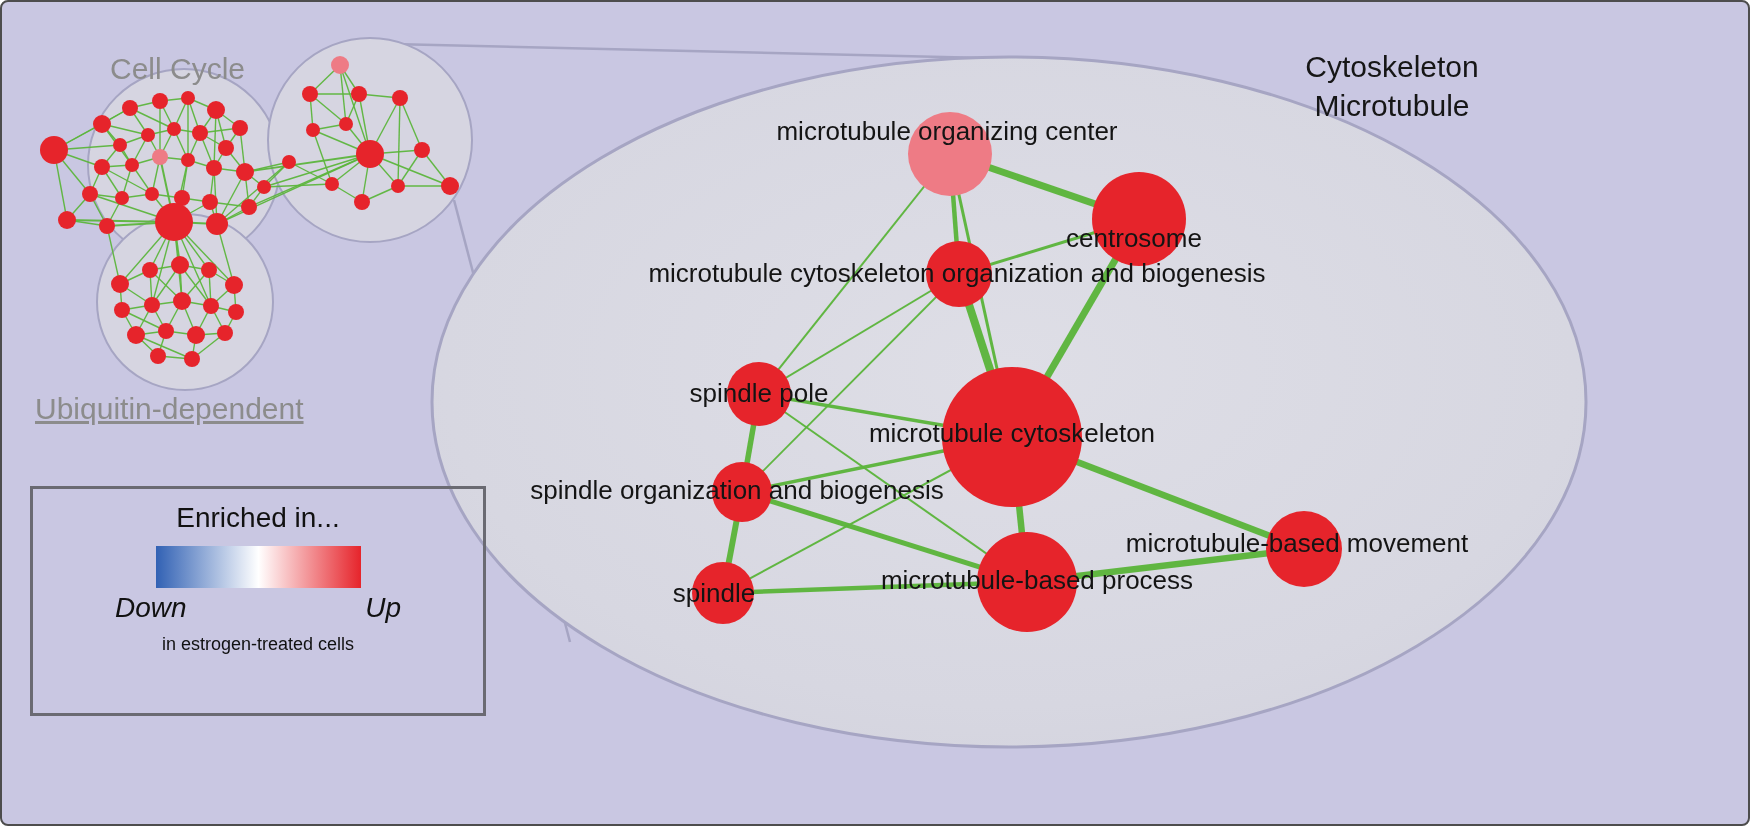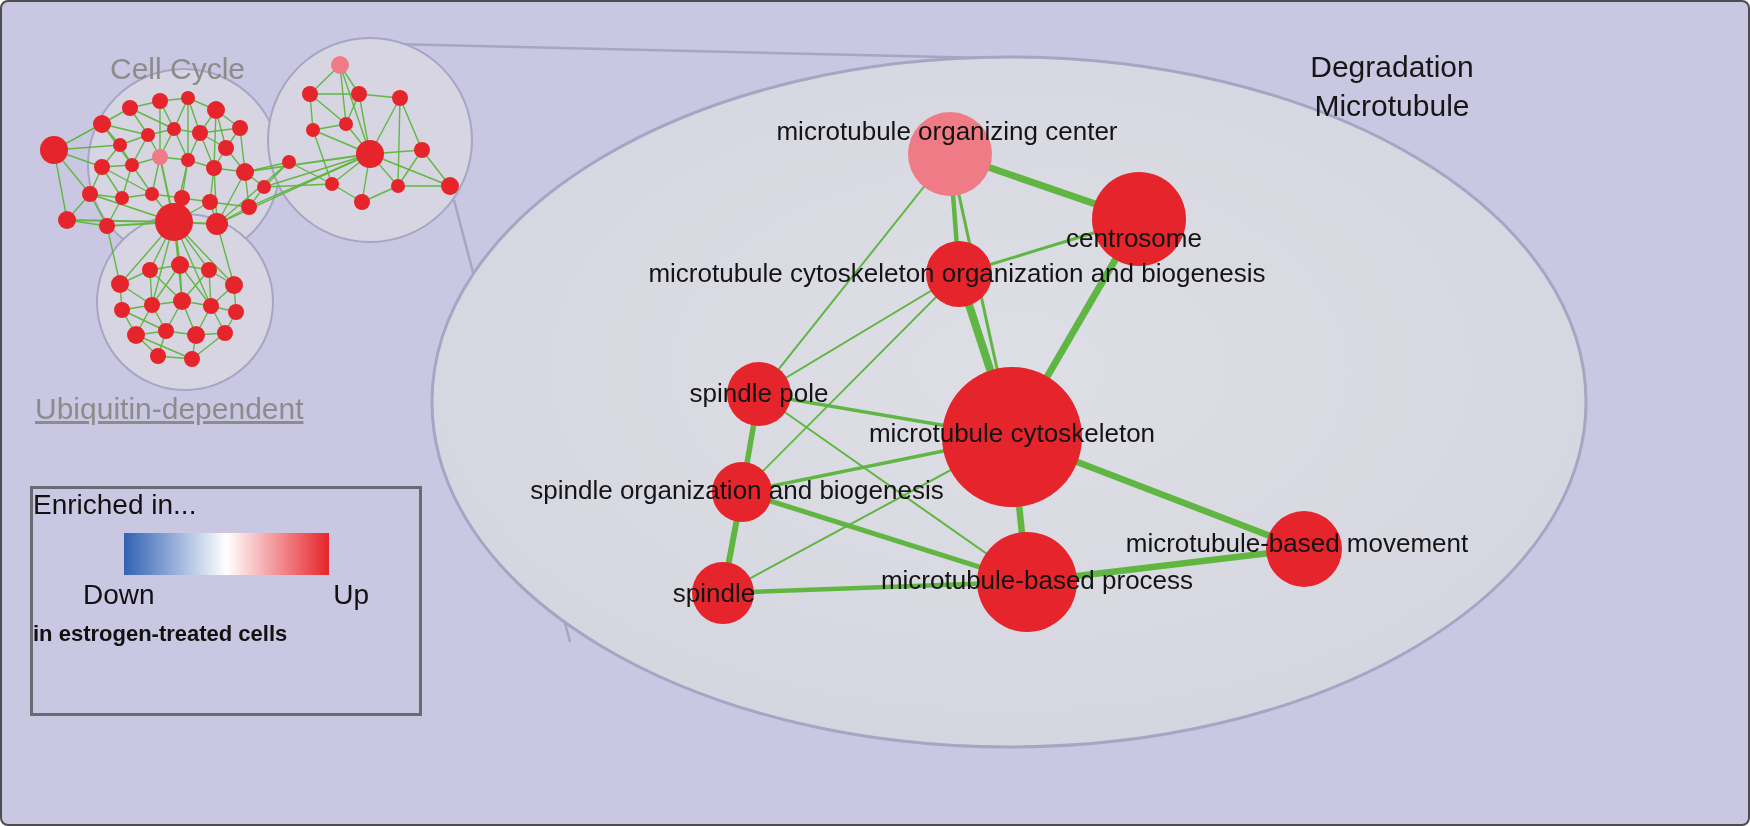--- a/index.html
+++ b/index.html
@@ -3,25 +3,25 @@
 <meta charset="utf-8">
 <style>
   html,body{margin:0;padding:0;background:#ffffff;font-family:"Liberation Sans",sans-serif;}
   .stage{position:relative;width:1750px;height:826px;background:#c9c7e2;border:2px solid #4d4d4d;border-radius:8px;box-sizing:border-box;overflow:hidden;}
   svg{position:absolute;left:0;top:0;}
   .overlay{position:absolute;white-space:nowrap;}
   .cluster-label{color:#8c8c8c;font-size:30px;line-height:1.25;}
   .cell-cycle-label{left:108px;top:48px;text-align:right;}
   .ubiquitin-label{left:33px;top:388px;text-decoration:underline;}
   .fig-title{left:1280px;top:45px;width:220px;text-align:center;color:#161616;font-size:30px;line-height:1.3;}
-  .legend{position:absolute;left:28px;top:484px;width:392px;height:230px;border:3px solid #6a6a72;box-sizing:border-box;text-align:left;padding-top:0;color:#111;}
+  .legend{position:absolute;left:28px;top:484px;width:456px;height:230px;border:3px solid #6a6a72;box-sizing:border-box;text-align:center;padding-top:13px;color:#111;}
   .legend-title{font-size:28px;}
   .legend-bar{width:205px;height:42px;margin:12px auto 0;}
-  .legend-row{width:286px;margin:4px auto 0;display:flex;justify-content:space-between;font-size:28px;}
-  .legend-caption{font-size:22px;line-height:1.35;font-weight:bold;}
+  .legend-row{width:286px;margin:4px auto 0;display:flex;justify-content:space-between;font-size:28px;font-style:italic;}
+  .legend-caption{font-size:18px;line-height:1.35;}
   .legend-caption.first{margin-top:8px;}
   text{font-family:"Liberation Sans",sans-serif;}
 </style>
 </head>
 <body>
 
 <div class="stage">
 
   <svg id="net" width="1750" height="826" viewBox="0 0 1750 826">
     <defs>
@@ -313,21 +313,21 @@
       </g>
   </svg>
 
   <div class="overlay cluster-label cell-cycle-label">Cell Cycle</div>
 
   <div class="overlay cluster-label ubiquitin-label">
     <div>Ubiquitin-dependent</div>
   </div>
 
   <div class="overlay fig-title">
-    <div>Degradation</div>
+    <div>Cytoskeleton</div>
     <div>Microtubule</div>
   </div>
 
   <div class="legend">
     <div class="legend-title">Enriched in...</div>
     <div class="legend-bar" id="legend-bar" style="background: linear-gradient(90deg, rgb(49, 97, 180) 0%, rgb(255, 255, 255) 50%, rgb(230, 36, 43) 100%);"></div>
     <div class="legend-row">
       <span>Down</span>
       <span>Up</span>
     </div>

